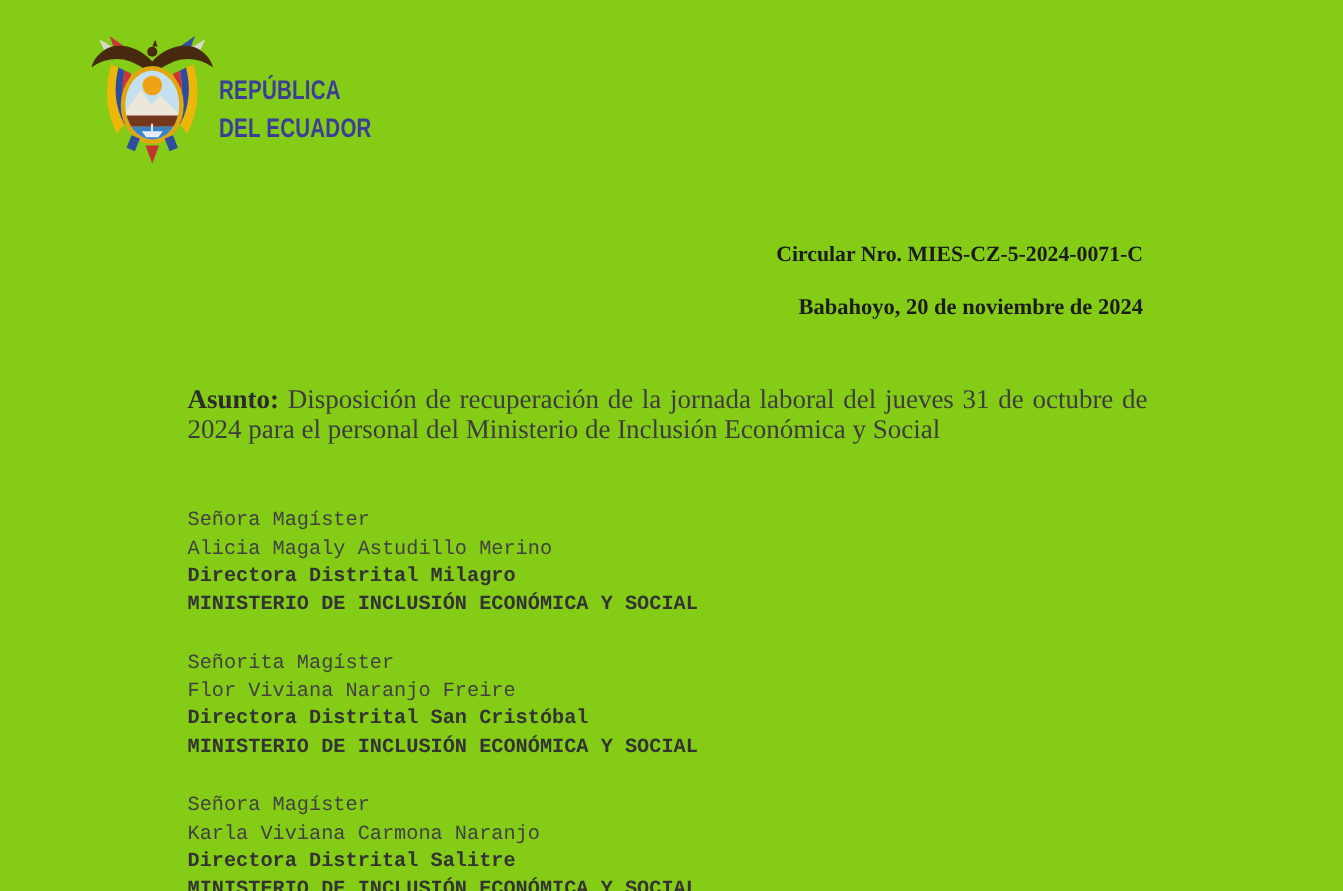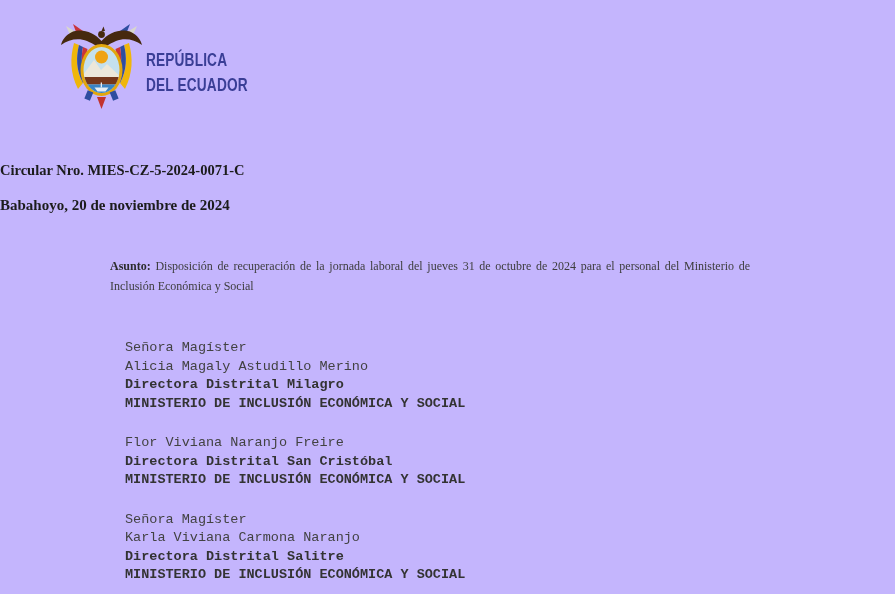--- a/index.html
+++ b/index.html
@@ -3,21 +3,21 @@
 <meta charset="utf-8">
 <style>
   * { margin: 0; padding: 0; box-sizing: border-box; }
   html, body { background: #ffffff; }
   body { font-family: "Liberation Serif", "DejaVu Serif", serif; }
 
   .page {
     position: relative;
     width: 895px;
     height: 594px;
-    background: #c4b5fd;
+    background: #84cc16;
     overflow: hidden;
   }
 
   
   .letterhead { position: absolute; left: 0; top: 0; width: 895px; height: 120px; }
 
   .emblem {
     position: absolute;
     left: 59px;
     top: 13px;
@@ -39,41 +39,42 @@
     transform-origin: left top;
     white-space: nowrap;
   }
 
   
   .doc-meta {
     position: absolute;
     left: 0;
     top: 160px;
     width: 762px;
+    text-align: right;
     color: #1c1c1c;
   }
   .circular-number {
     font-weight: bold;
     font-size: 14.5px;
     line-height: 20px;
   }
   .place-date {
     font-weight: bold;
     font-size: 15px;
     line-height: 20px;
     margin-top: 15px;
   }
 
   
   .subject {
     position: absolute;
-    left: 110px;
+    left: 125px;
     top: 257px;
     width: 640px;
-    font-size: 12px;
+    font-size: 18px;
     line-height: 19.5px;
     text-align: justify;
     color: #3d3d3d;
   }
   .subject .label { font-weight: bold; color: #2c2c2c; }
 
   
   .recipients {
     position: absolute;
     left: 125px;
@@ -150,20 +151,21 @@
   <div class="recipients">
 
     <div class="recipient-block">
       <div class="recipient-line">Señora Magíster</div>
       <div class="recipient-line">Alicia Magaly Astudillo Merino</div>
       <div class="recipient-line bold">Directora Distrital Milagro</div>
       <div class="recipient-line bold">MINISTERIO DE INCLUSIÓN ECONÓMICA Y SOCIAL</div>
     </div>
 
     <div class="recipient-block">
+      <div class="recipient-line">Señorita Magíster</div>
       <div class="recipient-line">Flor Viviana Naranjo Freire</div>
       <div class="recipient-line bold">Directora Distrital San Cristóbal</div>
       <div class="recipient-line bold">MINISTERIO DE INCLUSIÓN ECONÓMICA Y SOCIAL</div>
     </div>
 
     <div class="recipient-block">
       <div class="recipient-line">Señora Magíster</div>
       <div class="recipient-line">Karla Viviana Carmona Naranjo</div>
       <div class="recipient-line bold">Directora Distrital Salitre</div>
       <div class="recipient-line bold">MINISTERIO DE INCLUSIÓN ECONÓMICA Y SOCIAL</div>

